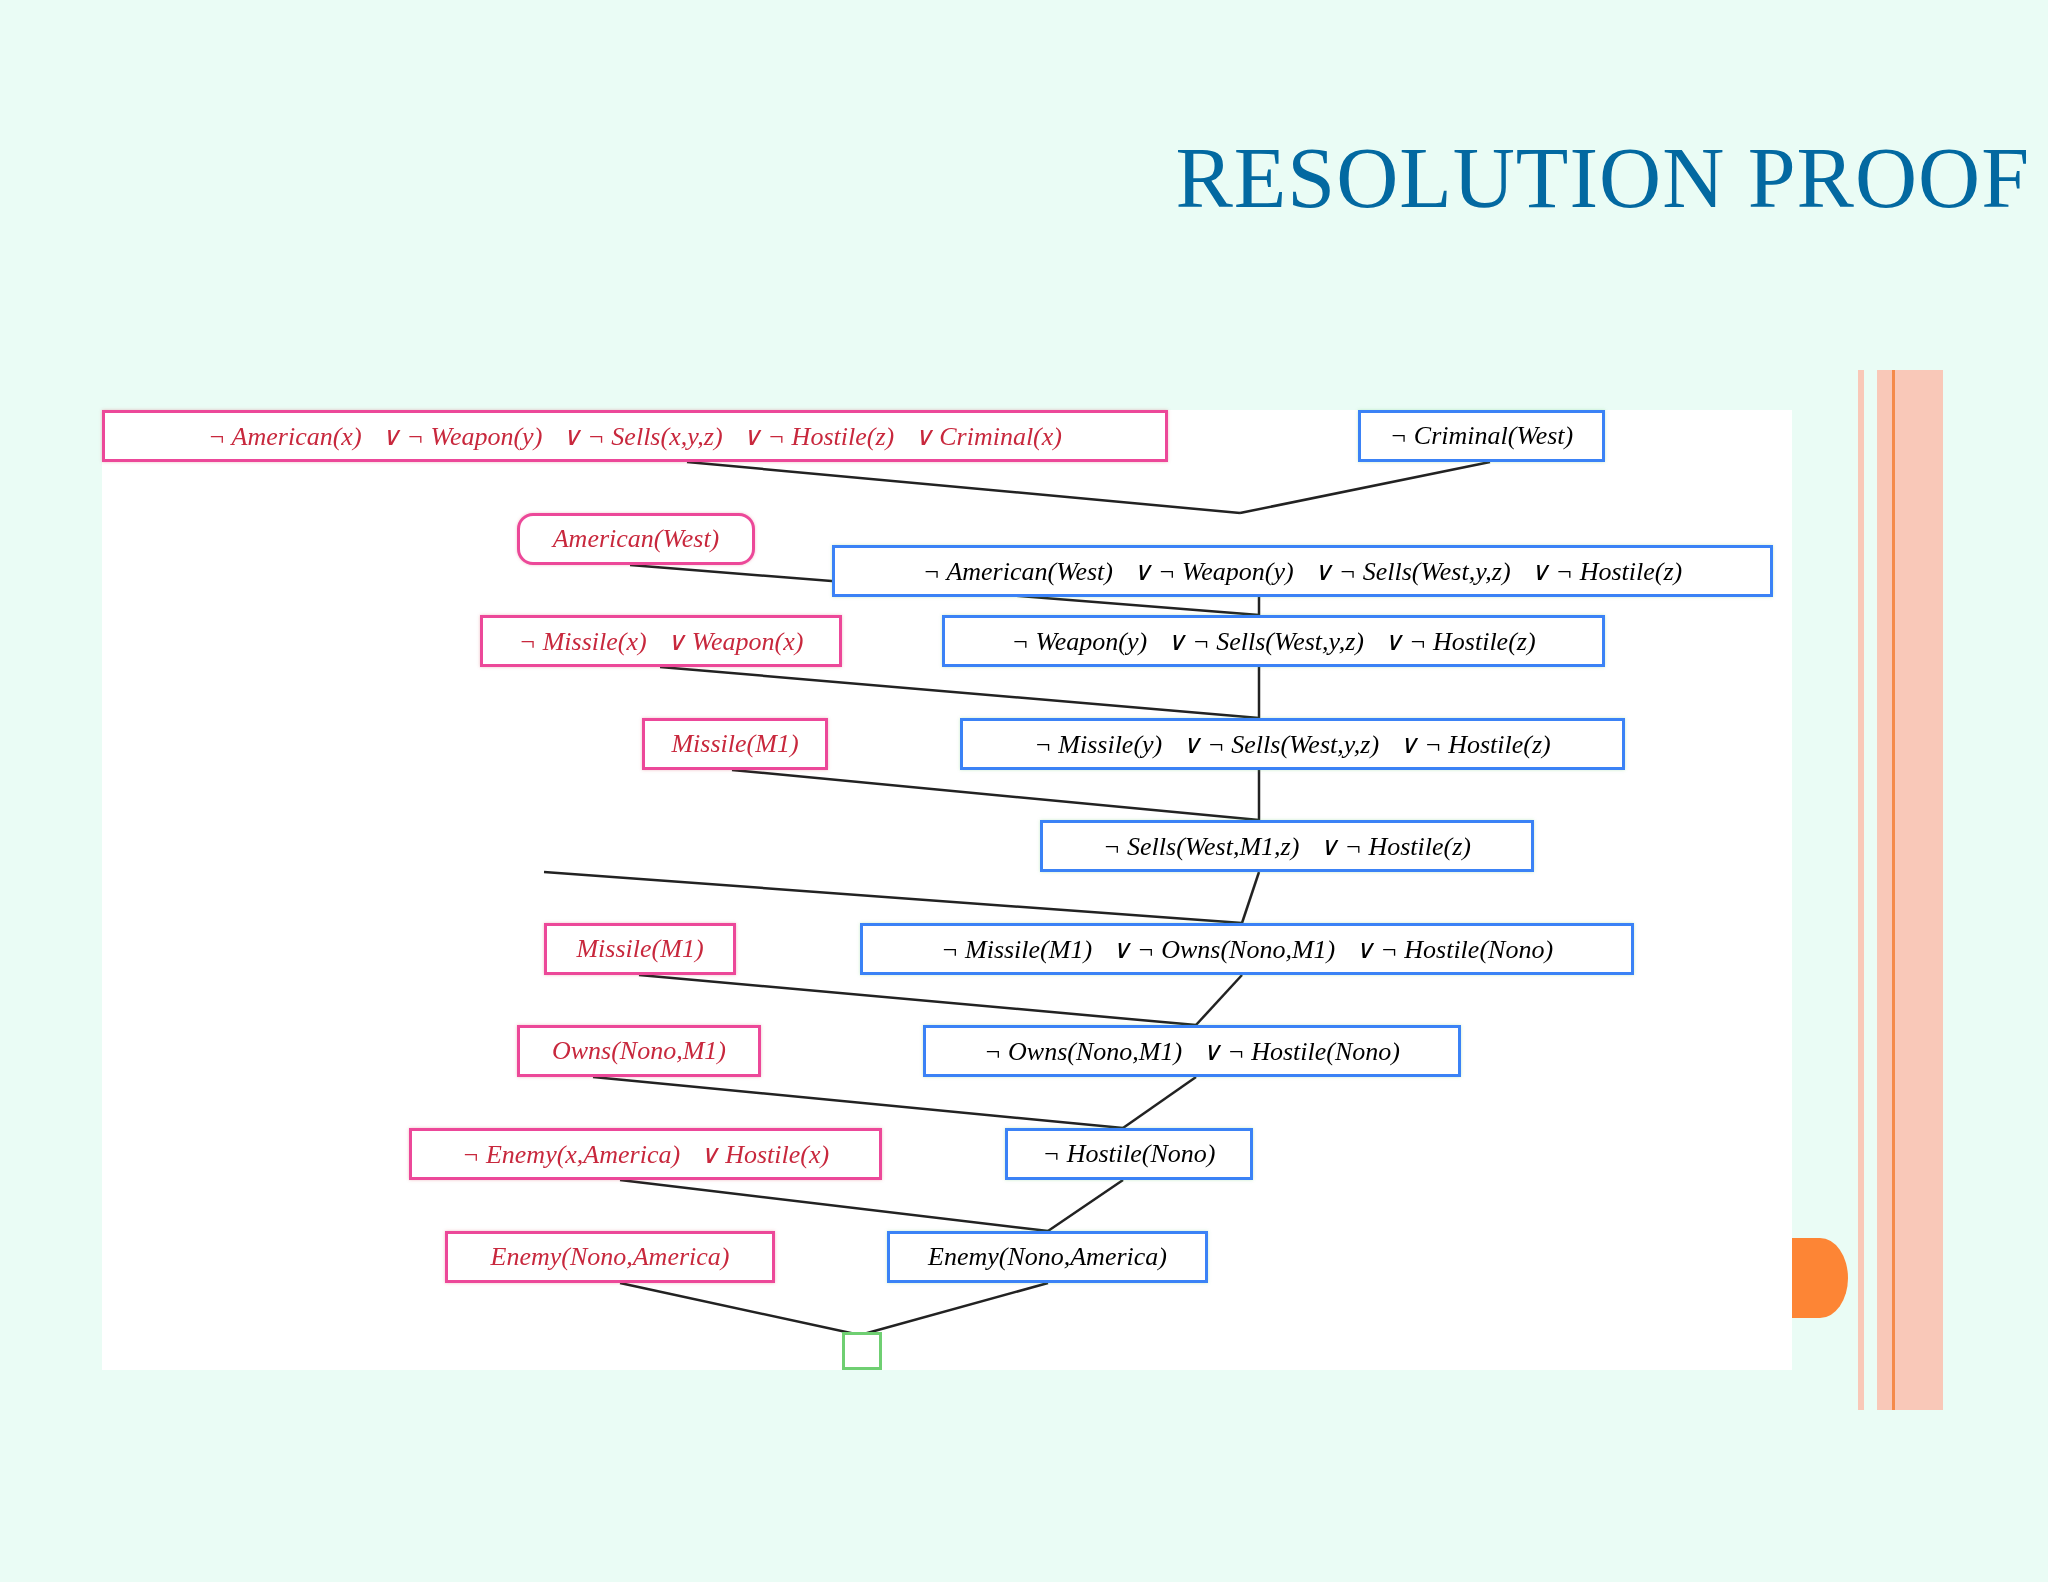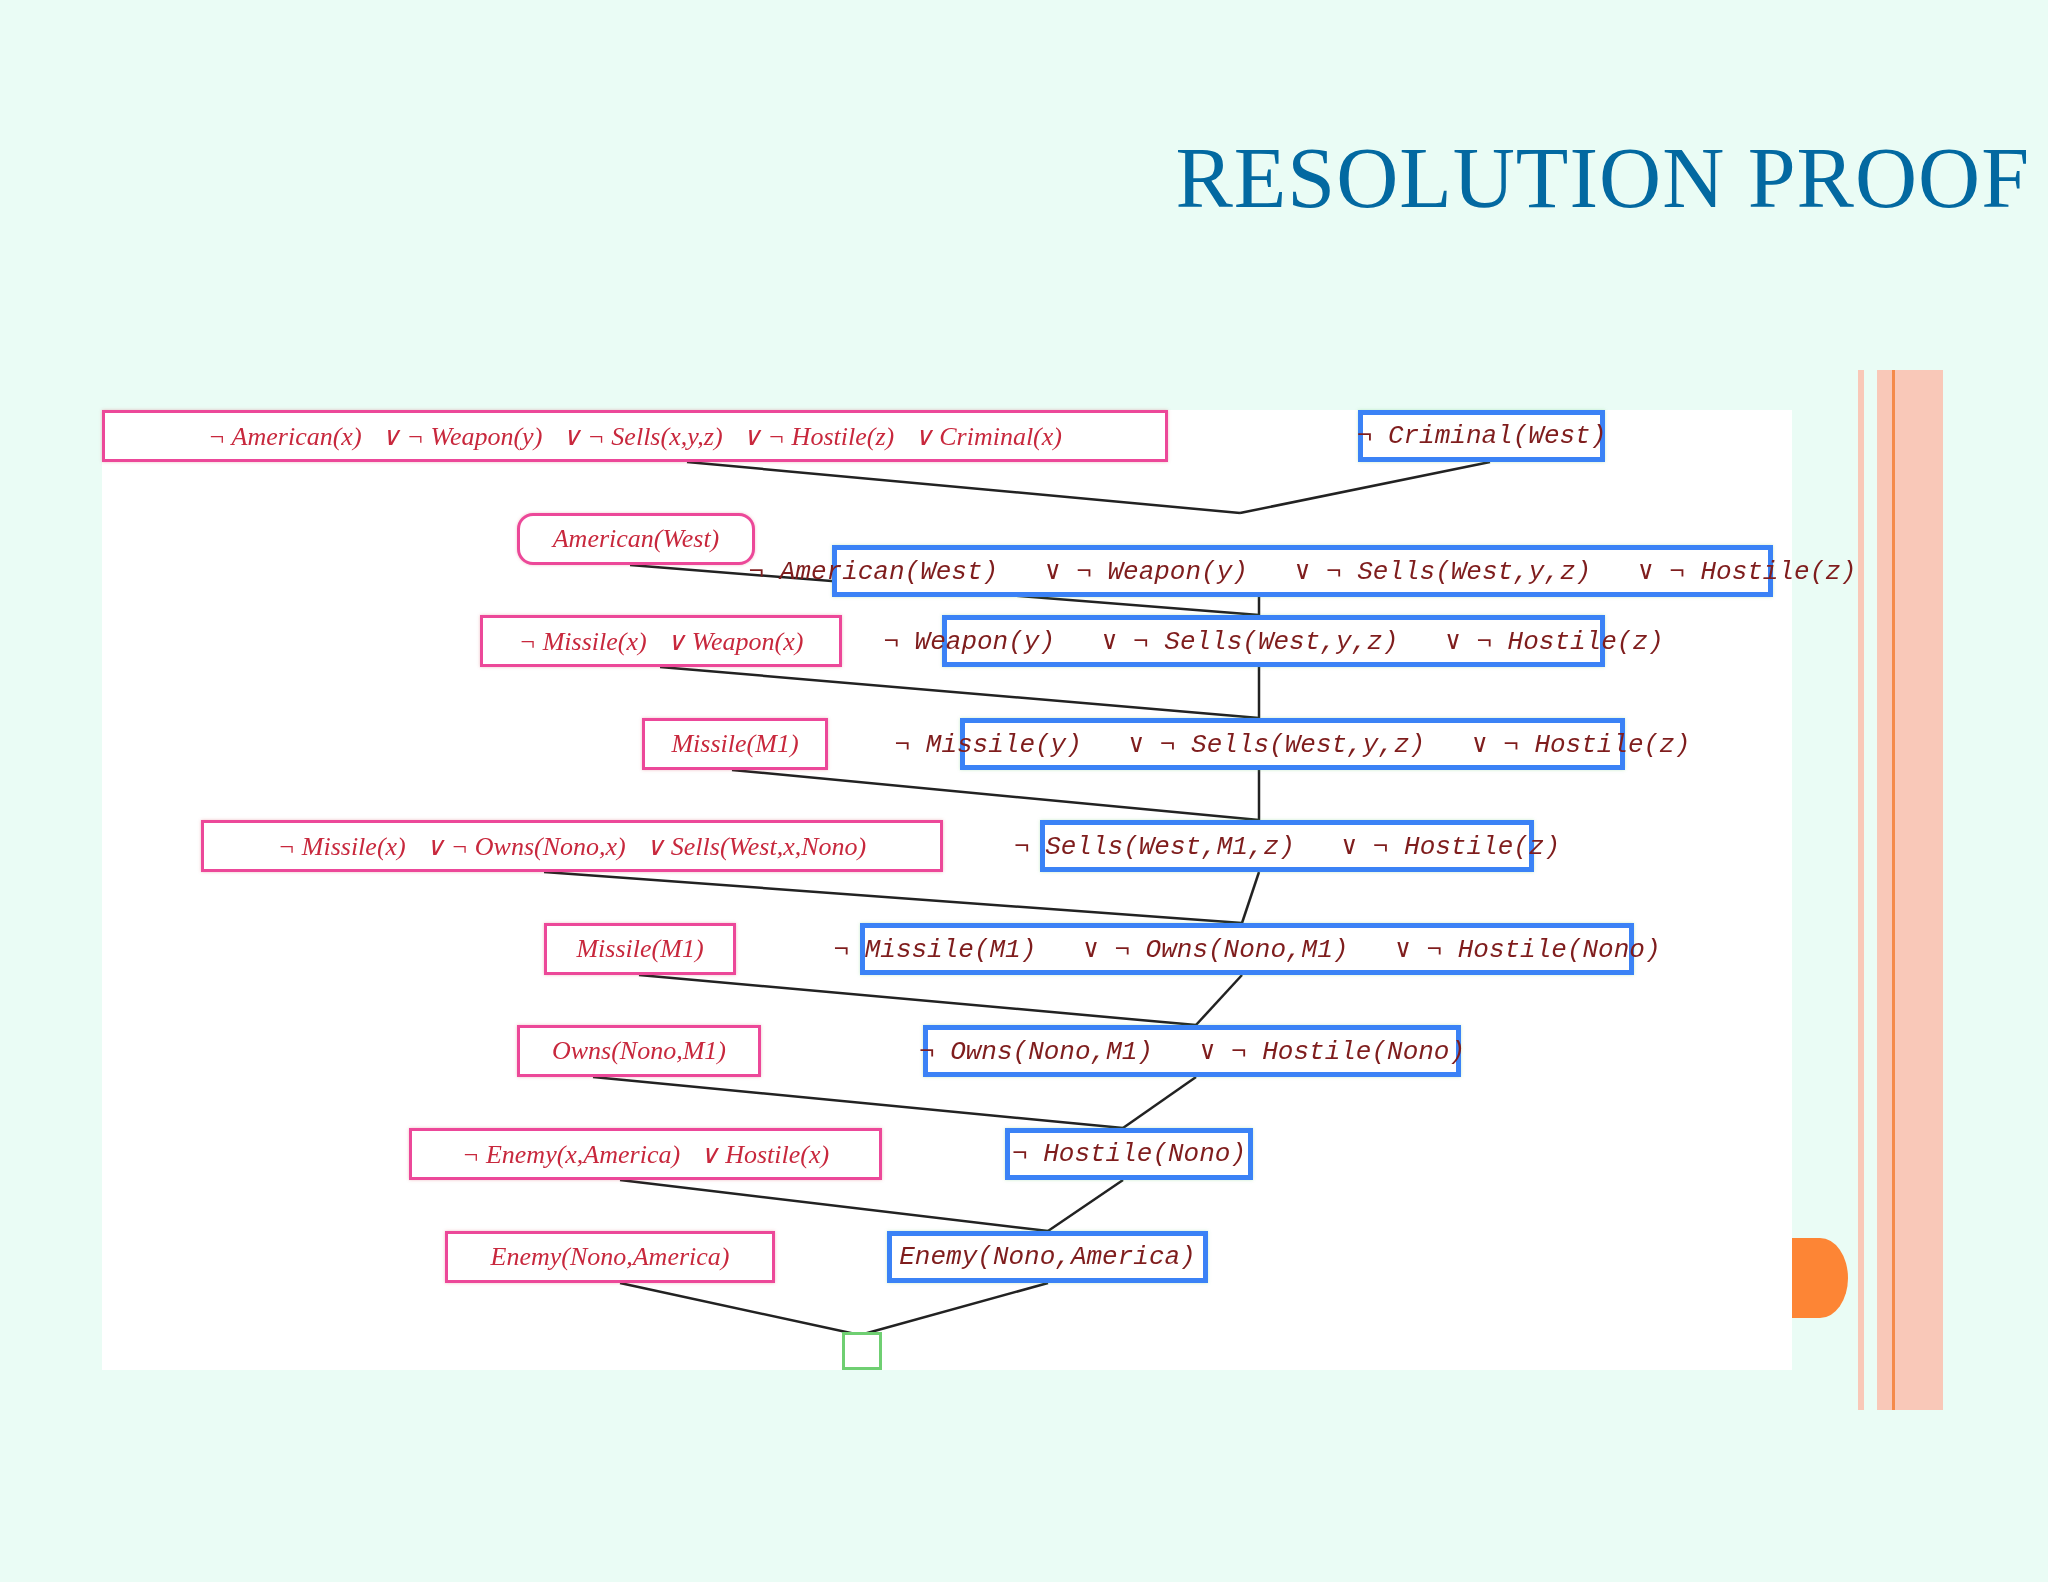--- a/index.html
+++ b/index.html
@@ -40,24 +40,23 @@
       white-space: pre;
       background: #ffffff;
       font-family: "Liberation Serif", serif;
     }
     .clause.given {
       border: 3px solid #ec4899;
       color: #c8283d;
       box-shadow: 0 0 3px rgba(212,81,95,0.35);
     }
     .clause.derived {
-      border: 5px solid #3b82f6;
-      color: #7f1d1d;
+      border: 3px solid #3b82f6;
+      color: #000000;
       box-shadow: 0 0 3px rgba(111,207,114,0.35);
-      font-family: Liberation Mono, monospace;
     }
     .empty-clause {
       position: absolute;
       box-sizing: border-box;
       border: 3px solid #6fcf72;
       background: #ffffff;
     }
     .deco-thin {
       position: absolute; left: 1858px; top: 370px;
       width: 6px; height: 1040px; background: #f9c8b8;
@@ -112,21 +111,20 @@
 
       <line x1="518" y1="873" x2="758" y2="925"></line>
       <line x1="946" y1="873" x2="758" y2="925"></line>
     </g>
   </svg>
 
   <div class="clause given" style="left:0px; top:0px; width:1066px;">¬ American(x)   ∨ ¬ Weapon(y)   ∨ ¬ Sells(x,y,z)   ∨ ¬ Hostile(z)   ∨ Criminal(x)</div>
   <div class="clause given" style="left:415px; top:103px; width:238px;border-radius:16px;">American(West)</div>
   <div class="clause given" style="left:378px; top:205px; width:362px;">¬ Missile(x)   ∨ Weapon(x)</div>
   <div class="clause given" style="left:540px; top:308px; width:186px;">Missile(M1)</div>
-  <div class="clause given" style="left:99px; top:410px; width:742px;">¬ Missile(x)   ∨ ¬ Owns(Nono,x)   ∨ Sells(West,x,Nono)</div>
   <div class="clause given" style="left:442px; top:513px; width:192px;">Missile(M1)</div>
   <div class="clause given" style="left:380px; top:615px; width:244px;margin-left:35px;">Owns(Nono,M1)</div>
   <div class="clause given" style="left:307px; top:718px; width:473px;">¬ Enemy(x,America)   ∨ Hostile(x)</div>
   <div class="clause given" style="left:343px; top:821px; width:330px;">Enemy(Nono,America)</div>
 
   <div class="clause derived" style="left:1256px; top:0px; width:247px;">¬ Criminal(West)</div>
   <div class="clause derived" style="left:730px; top:103px; width:941px;margin-top:32px;">¬ American(West)   ∨ ¬ Weapon(y)   ∨ ¬ Sells(West,y,z)   ∨ ¬ Hostile(z)</div>
   <div class="clause derived" style="left:840px; top:205px; width:663px;">¬ Weapon(y)   ∨ ¬ Sells(West,y,z)   ∨ ¬ Hostile(z)</div>
   <div class="clause derived" style="left:858px; top:308px; width:665px;">¬ Missile(y)   ∨ ¬ Sells(West,y,z)   ∨ ¬ Hostile(z)</div>
   <div class="clause derived" style="left:938px; top:410px; width:494px;">¬ Sells(West,M1,z)   ∨ ¬ Hostile(z)</div>

